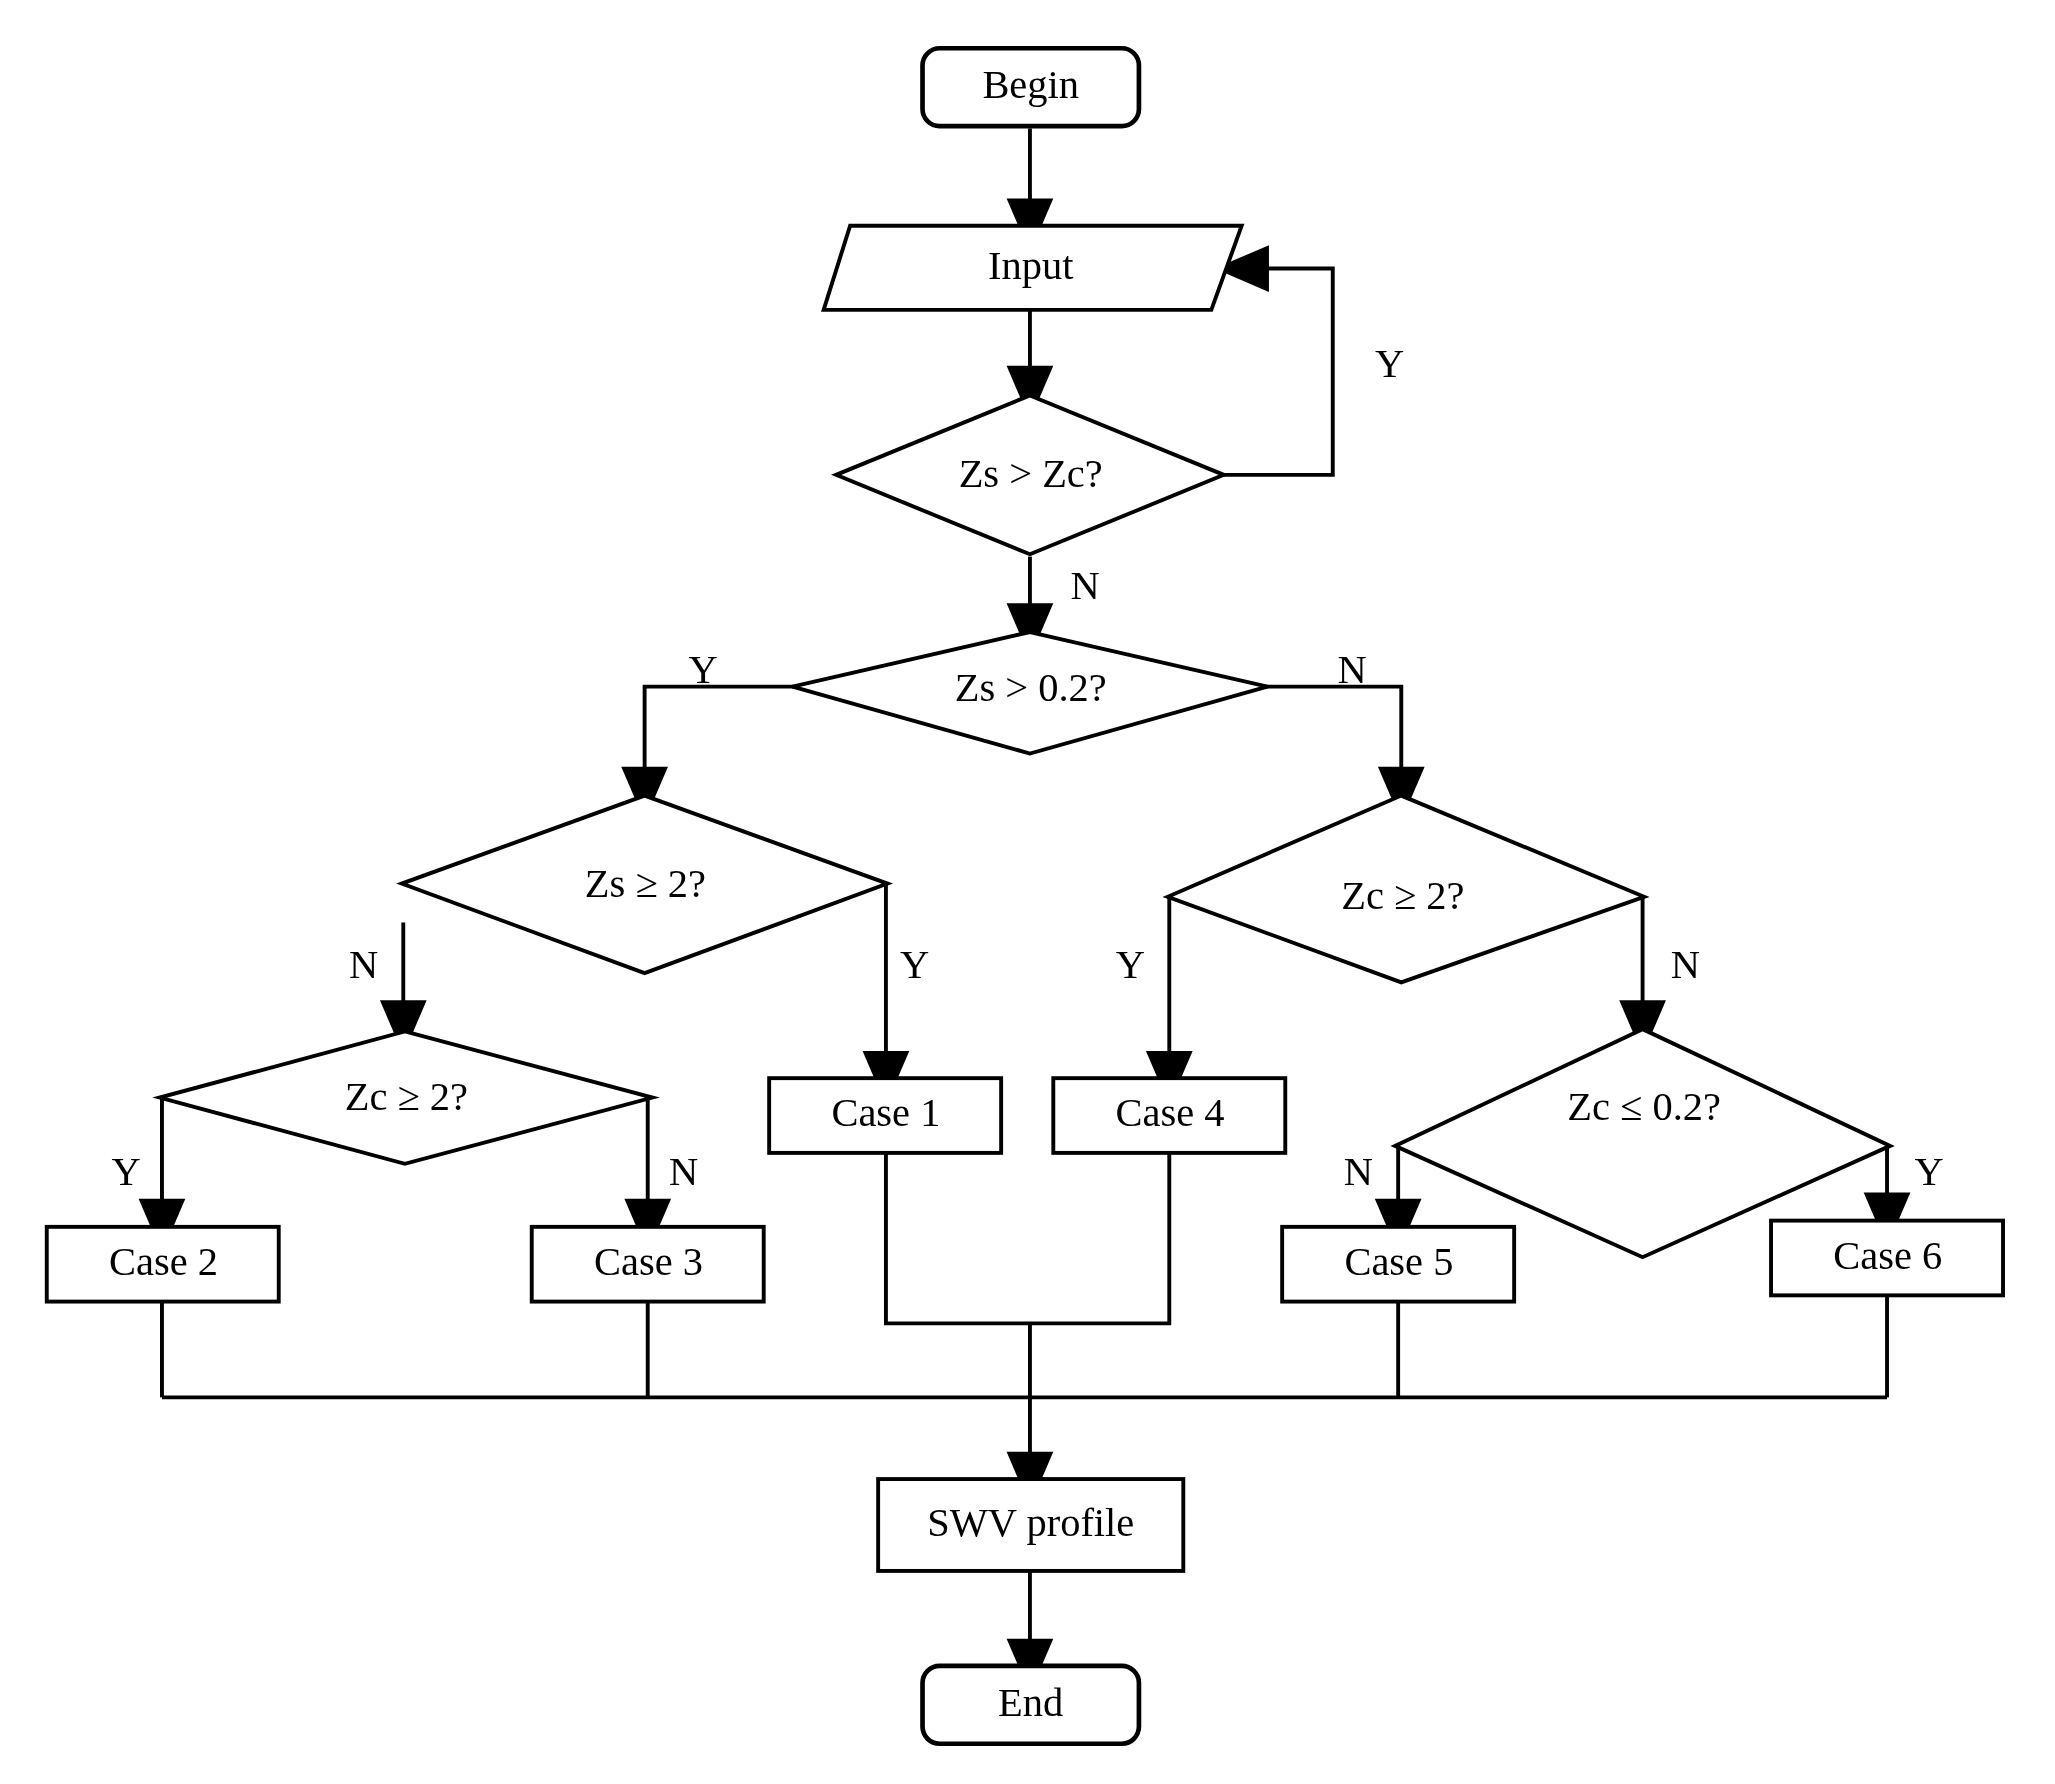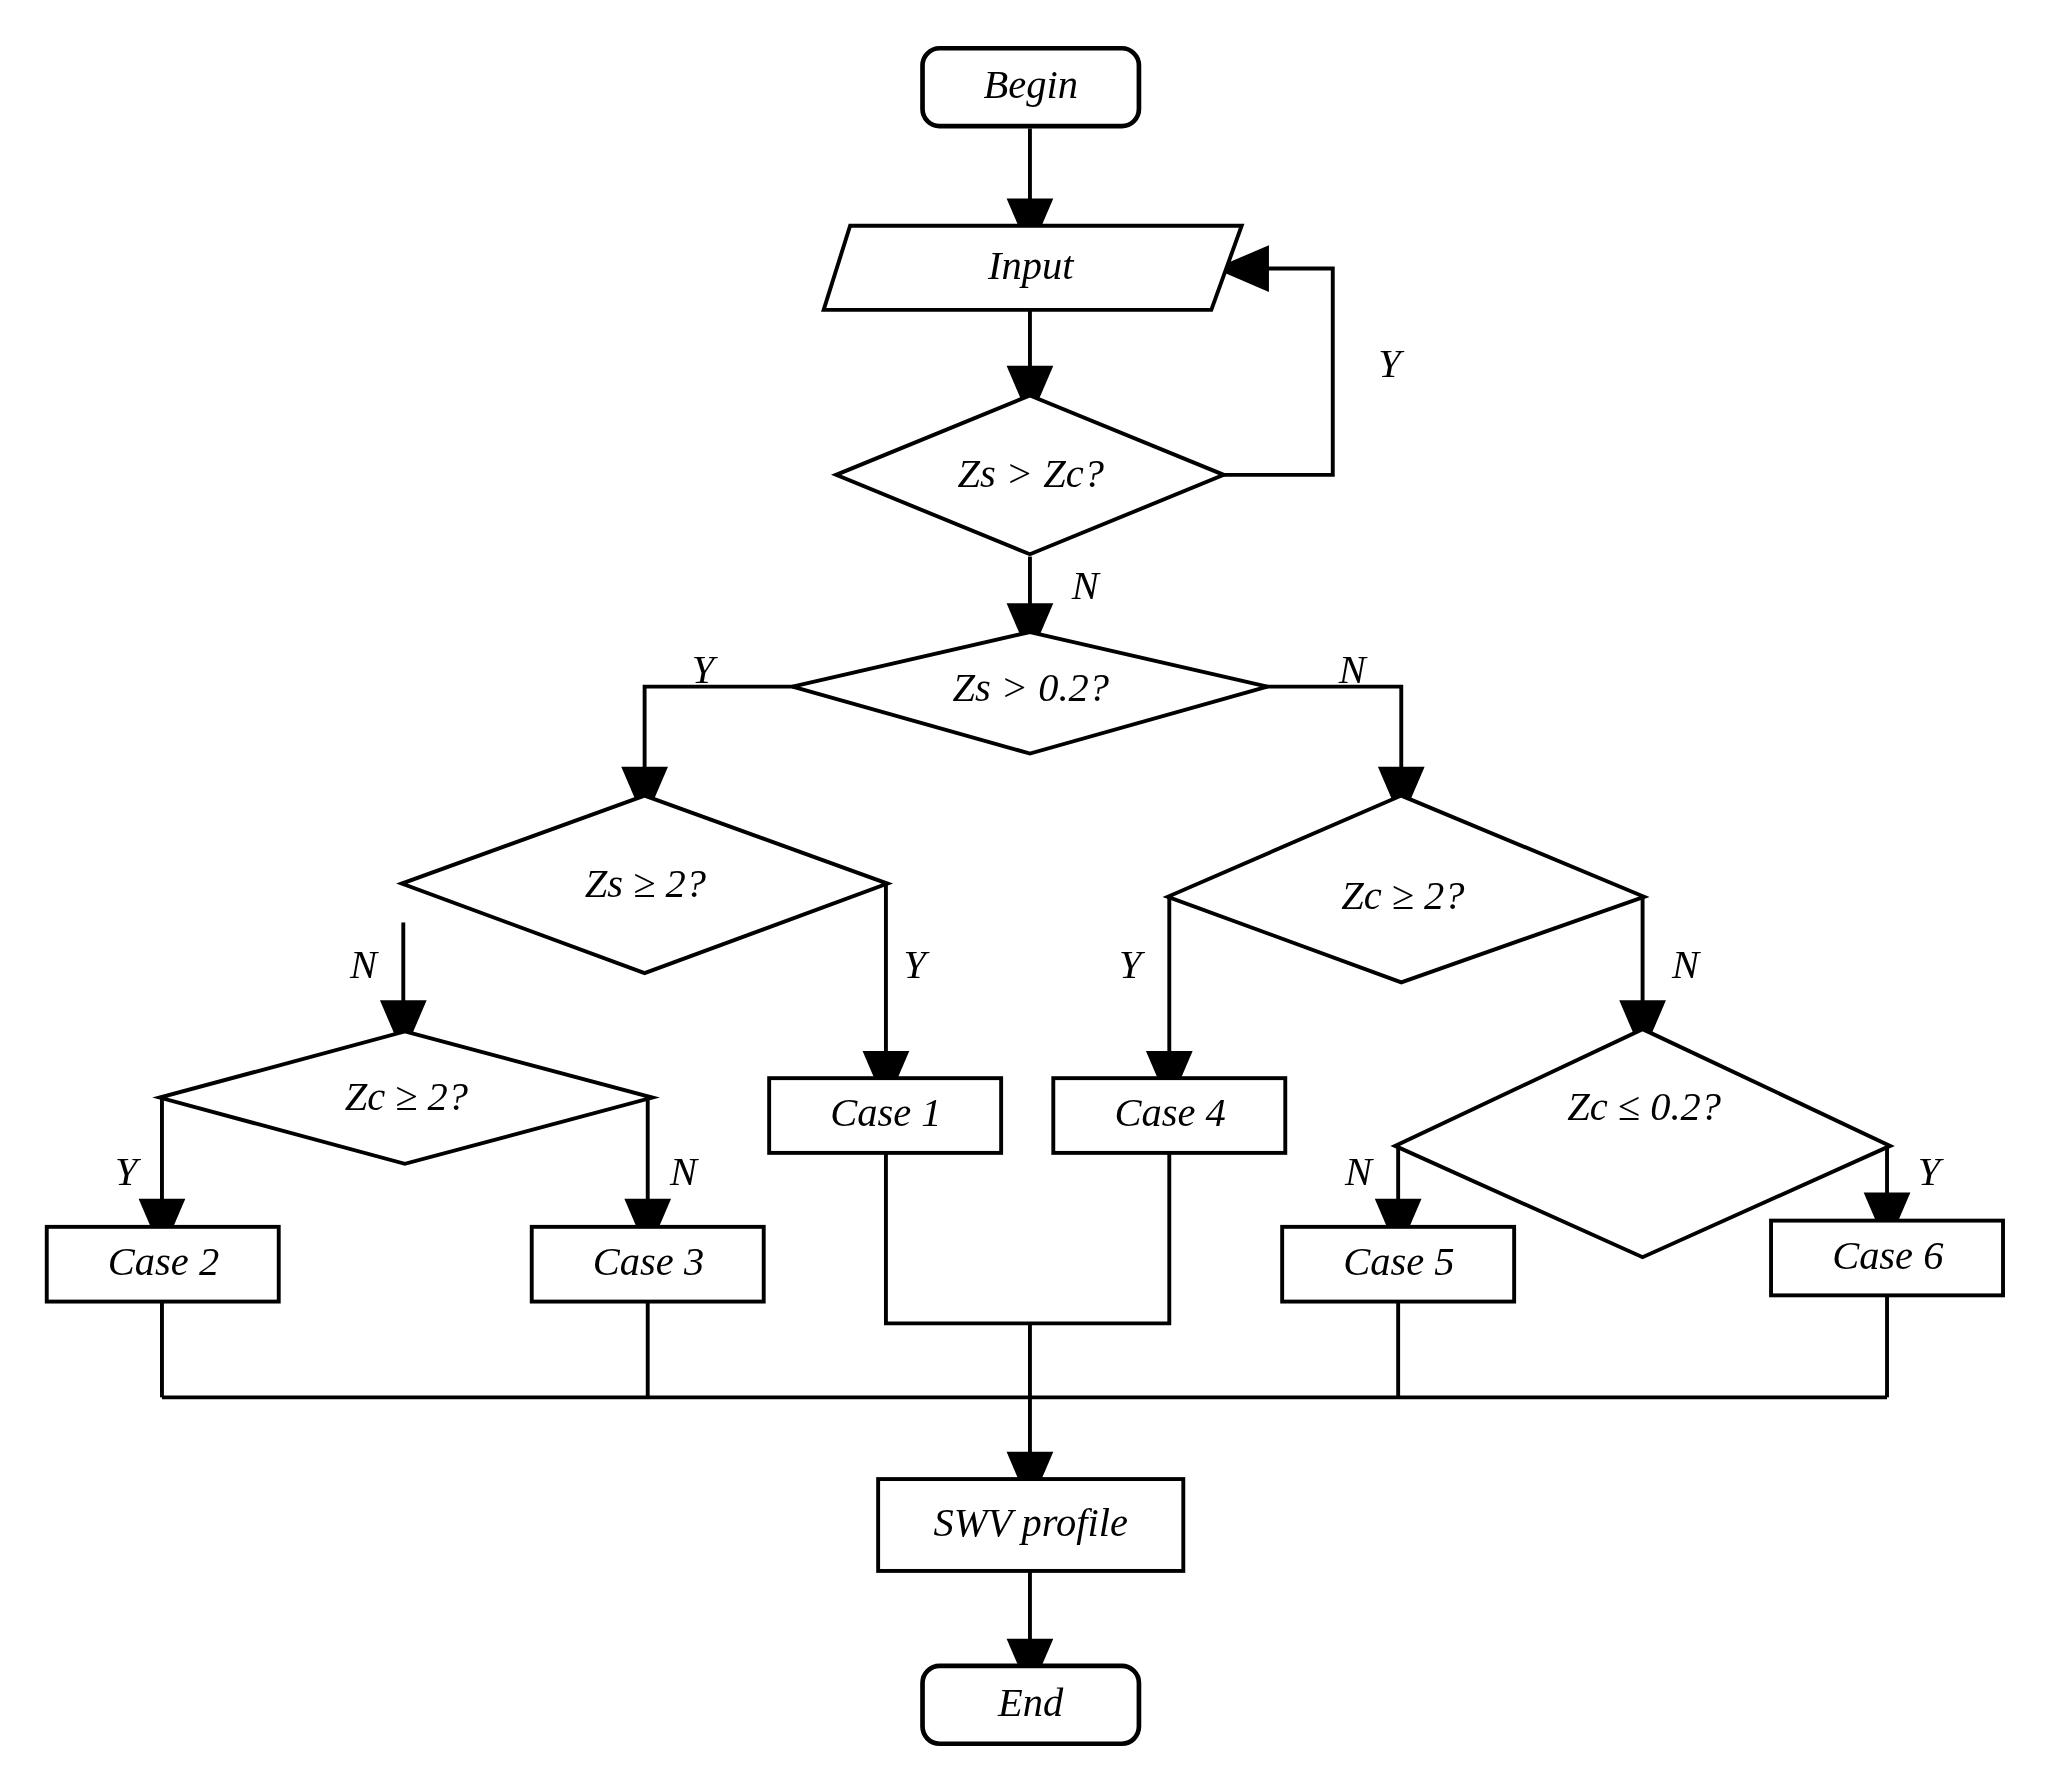--- a/index.html
+++ b/index.html
@@ -1,20 +1,20 @@
 <!DOCTYPE html>
 <html style="font-size:12.5px"><head>
 <meta charset="utf-8">
 <style>
   html,body{margin:0;padding:0;background:#ffffff;}
   body{
     font-family:"Liberation Serif","DejaVu Serif",serif;
     width:2056px;height:1785px;overflow:hidden;
   }
-  #stage{position:relative;width:2056px;height:1322px;background:#fff;font-style:italic;}
+  #stage{position:relative;width:2056px;height:1322px;background:#fff;}
   svg#flow{position:absolute;left:0;top:0;width:2056px;height:1785px;display:block;}
   .shape{fill:#ffffff;stroke:#000000;stroke-width:5;}
   .shape-round{fill:#ffffff;stroke:#000000;stroke-width:6;}
   .conn{stroke:#000000;stroke-width:5;fill:none;}
   .nodetext{
     font-family:"Liberation Serif","DejaVu Serif",serif;
     font-size:52px;fill:#000;text-anchor:middle;dominant-baseline:middle;
   }
   .edgelabel{
     font-family:"Liberation Serif","DejaVu Serif",serif;

